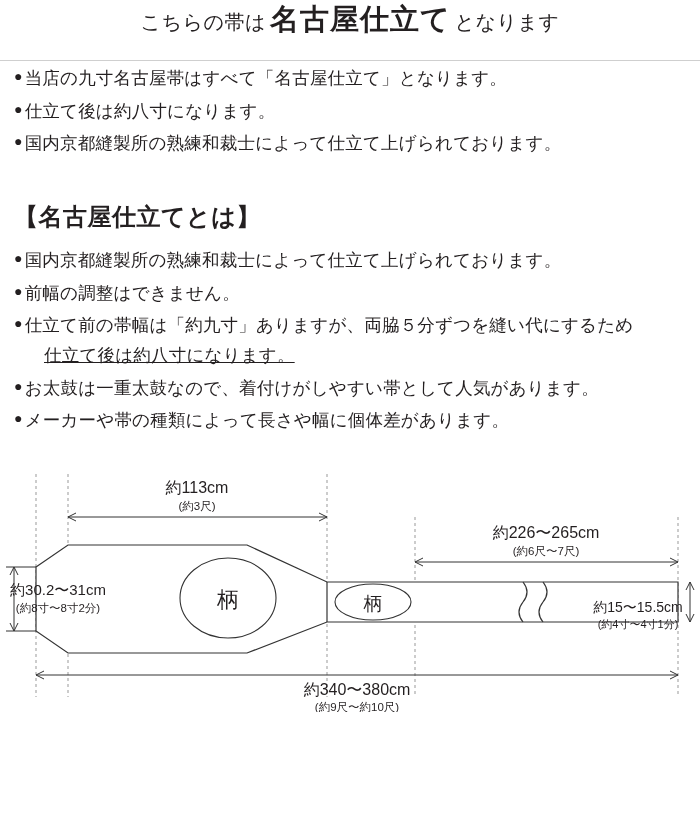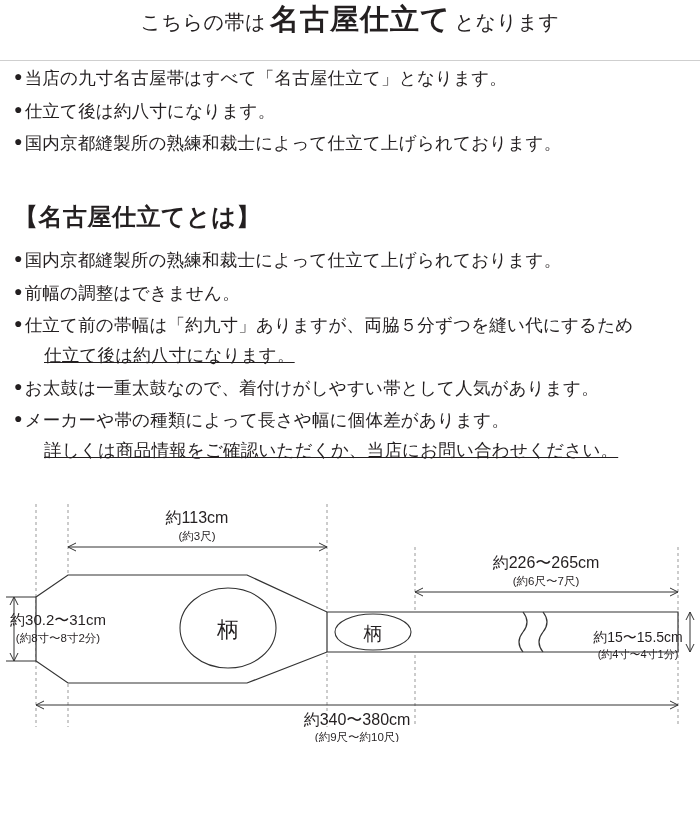--- a/index.html
+++ b/index.html
@@ -140,21 +140,20 @@
     </div>
     <div class="subline">仕立て後は約八寸になります。</div>
     <div class="bullet">
       <span class="dot">●</span>
       <span class="txt">お太鼓は一重太鼓なので、着付けがしやすい帯として人気があります。</span>
     </div>
     <div class="bullet">
       <span class="dot">●</span>
       <span class="txt">メーカーや帯の種類によって長さや幅に個体差があります。</span>
     </div>
-    <div class="subline">詳しくは商品情報をご確認いただくか、当店にお問い合わせください。</div>
   </div>
 
   <div class="diagram-wrap">
     <svg width="700" height="250" viewBox="0 0 700 250" xmlns="http://www.w3.org/2000/svg">
 
       <g stroke="#999" stroke-width="1" stroke-dasharray="3,3" fill="none">
         <line x1="36" y1="12" x2="36" y2="235"></line>
         <line x1="68" y1="12" x2="68" y2="235"></line>
         <line x1="327" y1="12" x2="327" y2="235"></line>
         <line x1="415" y1="55" x2="415" y2="235"></line>

